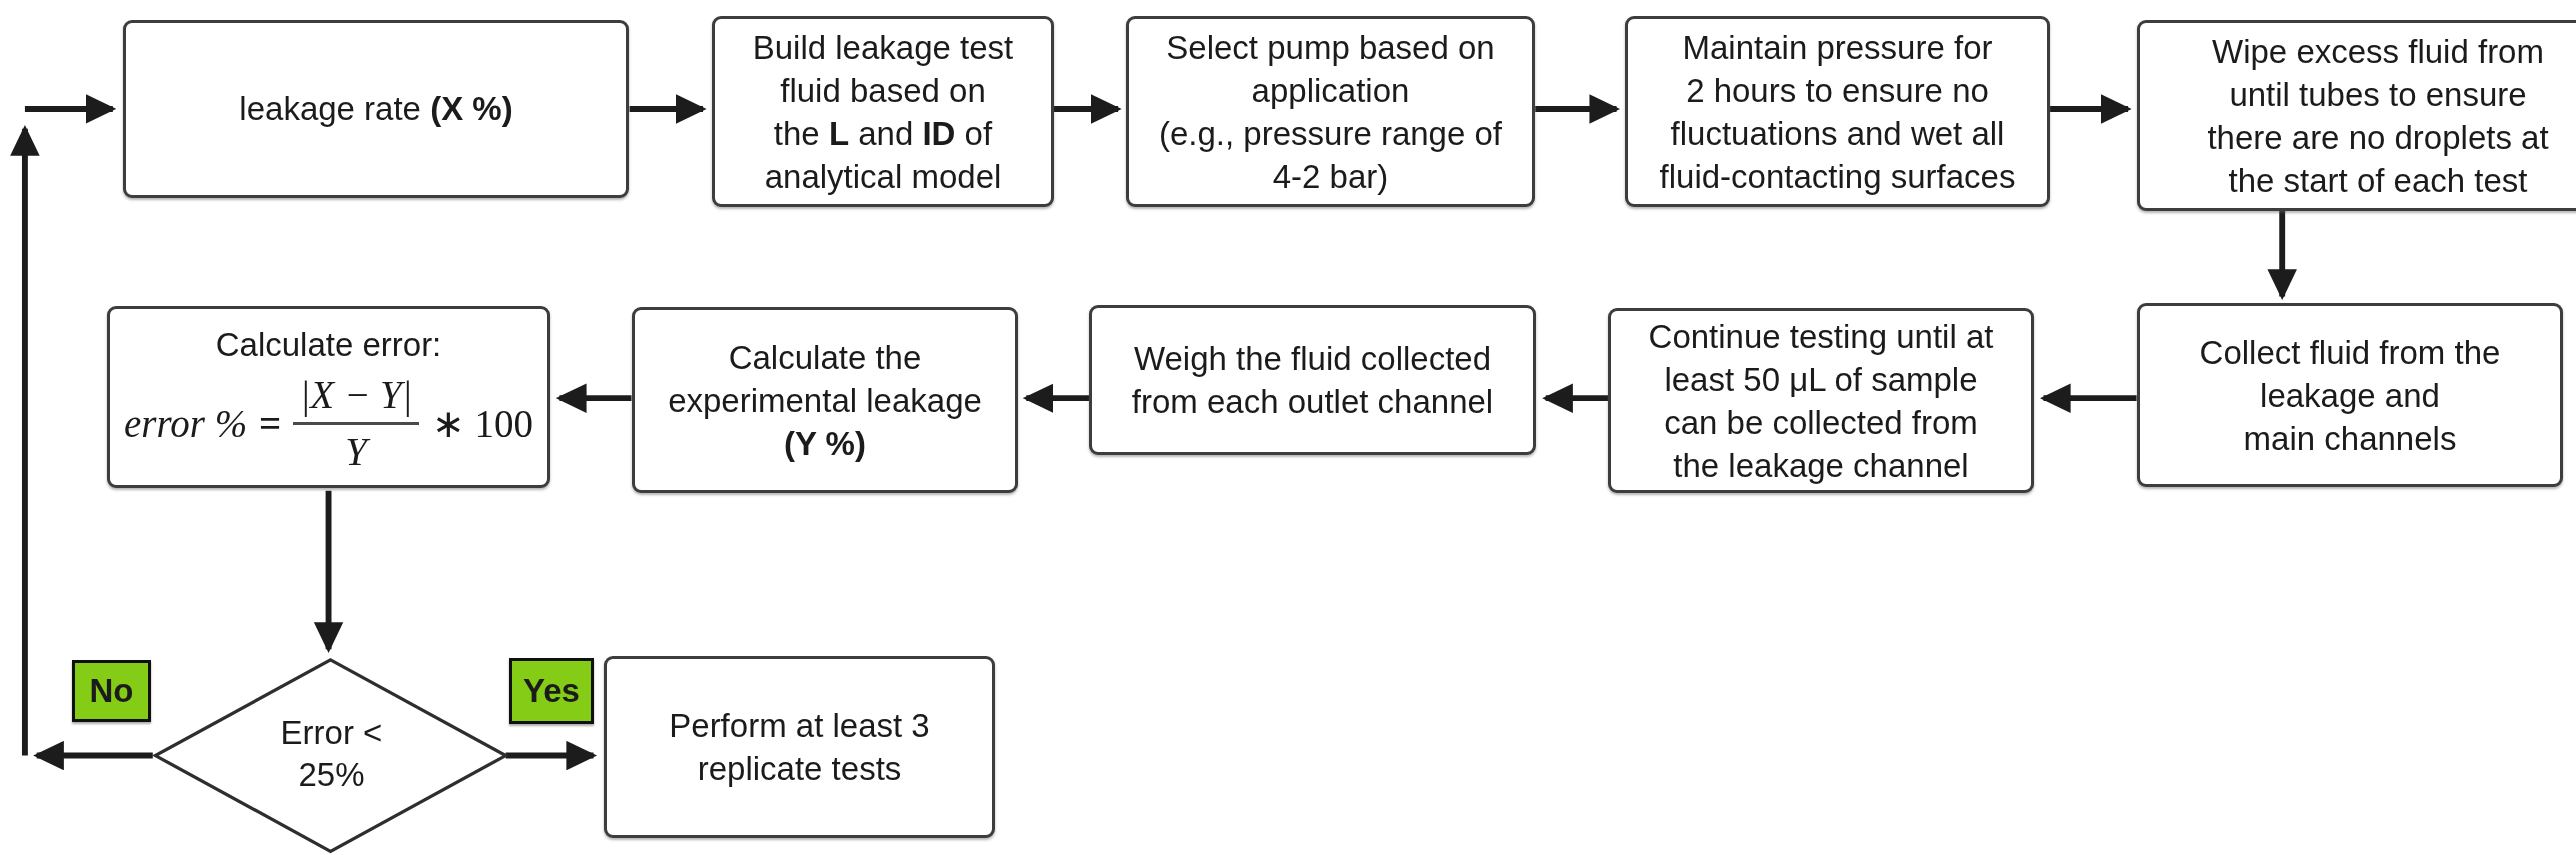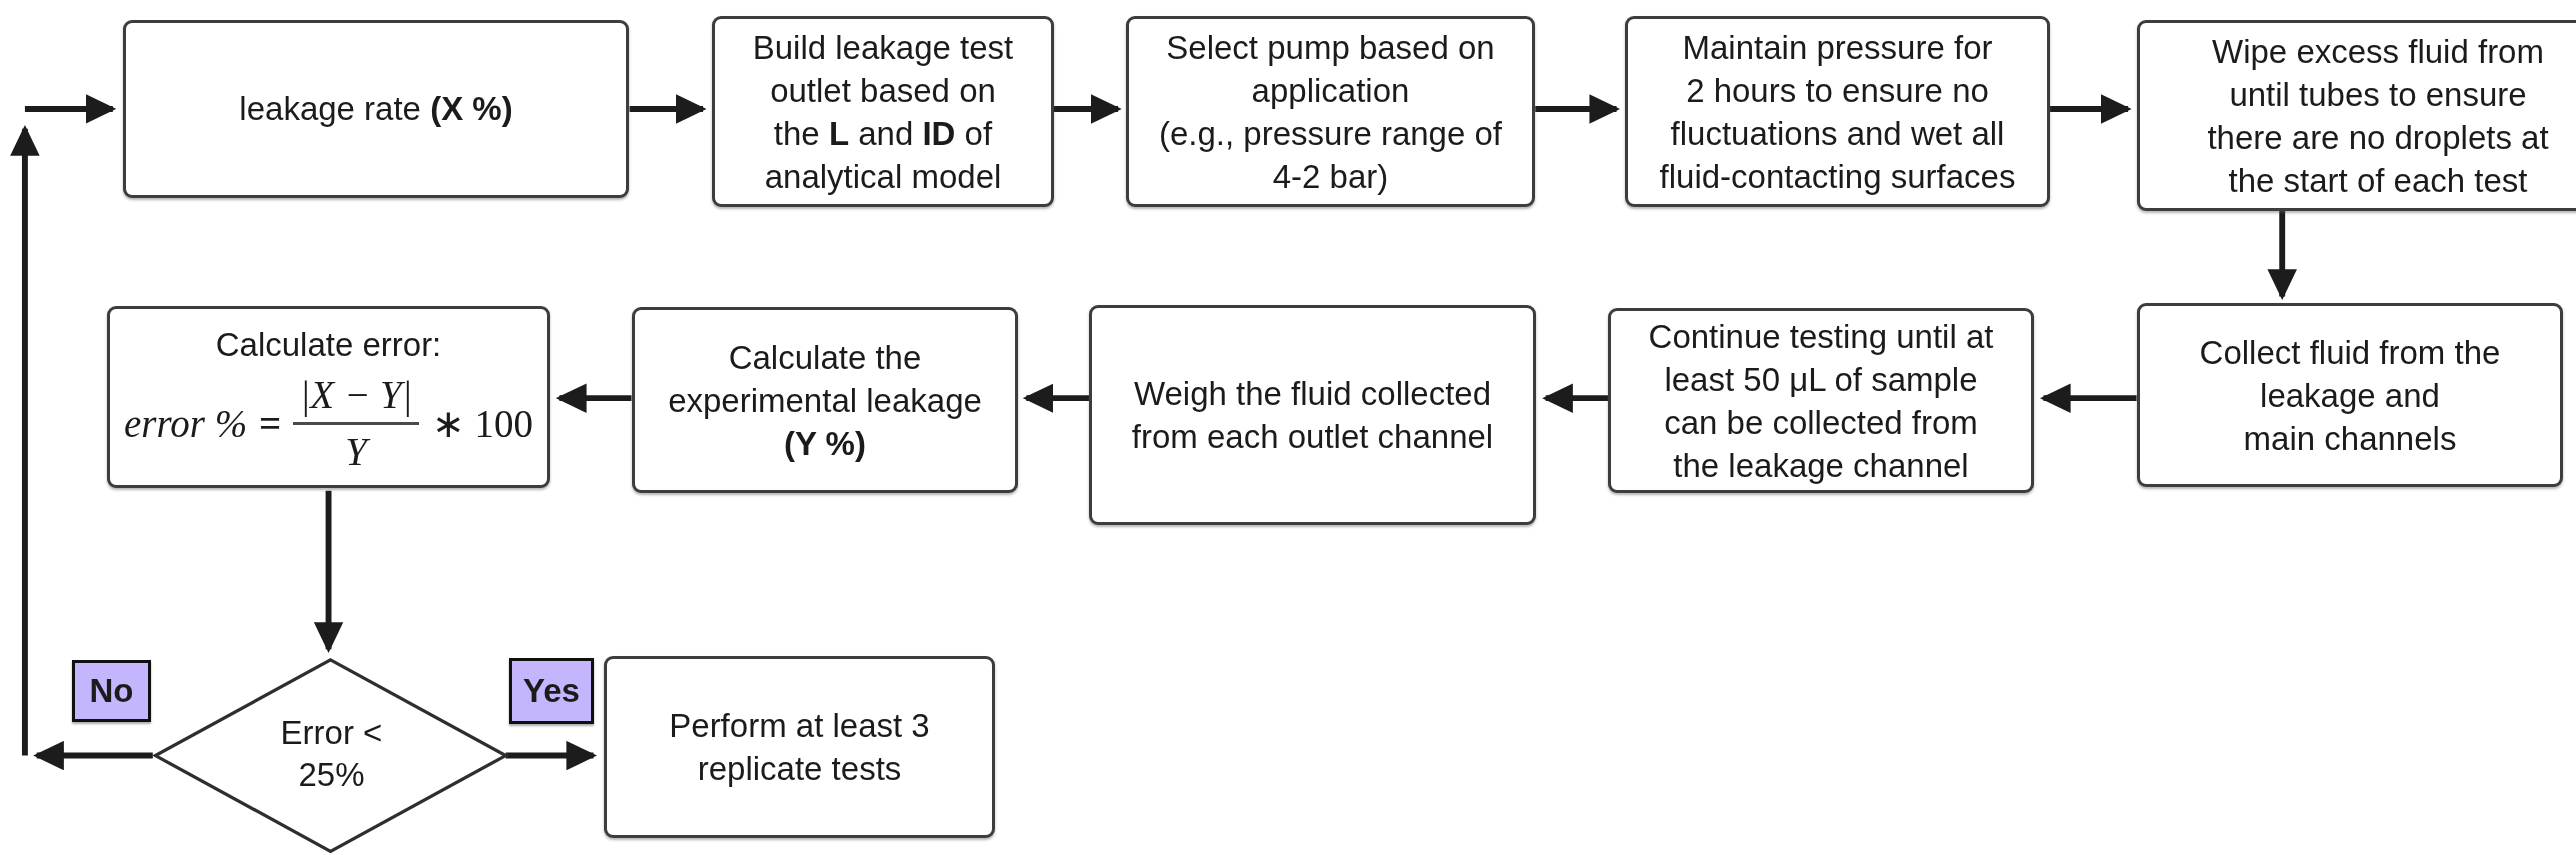--- a/index.html
+++ b/index.html
@@ -26,21 +26,21 @@
     text-align:center;
     font-size:33px;
     line-height:43px;
     font-weight:400;
   }
   .node .line{white-space:nowrap;}
   .node b{font-weight:700;}
   .tag{
     position:absolute;
     box-sizing:border-box;
-    background:#c4b5fd;
+    background:#84cc16;
     border:3.9px solid #101010;
     box-shadow:0 2px 2px rgba(90,90,90,0.5);
     display:flex;align-items:center;justify-content:center;
     font-size:33px;font-weight:700;
   }
   .diamond-label{
     position:absolute;
     display:flex;flex-direction:column;align-items:center;justify-content:center;
     text-align:center;font-size:33px;line-height:42px;
   }
@@ -87,21 +87,21 @@
     </g>
     <polygon points="504,1006 771,1152 504,1298 237,1152" fill="#ffffff" stroke="#2e2e2e" stroke-width="5"></polygon>
   </svg>
 
   <div class="node" style="left:123px;top:19.7px;width:506px;height:178px">
     <div class="line"><span>leakage rate </span><b>(X %)</b></div>
   </div>
 
   <div class="node" style="left:712px;top:16.4px;width:342px;height:191px">
     <div class="line">Build leakage test</div>
-    <div class="line">outlet based on</div>
+    <div class="line">fluid based on</div>
     <div class="line"><span>the </span><b>L</b><span> and </span><b>ID</b><span> of</span></div>
     <div class="line">analytical model</div>
   </div>
 
   <div class="node" style="left:1126px;top:16.4px;width:409px;height:191px">
     <div class="line">Select pump based on</div>
     <div class="line">application</div>
     <div class="line">(e.g., pressure range of</div>
     <div class="line">4-2 bar)</div>
   </div>
@@ -126,21 +126,21 @@
     <div class="line">main channels</div>
   </div>
 
   <div class="node" style="left:1608px;top:308px;width:426px;height:185px">
     <div class="line">Continue testing until at</div>
     <div class="line">least 50 μL of sample</div>
     <div class="line">can be collected from</div>
     <div class="line">the leakage channel</div>
   </div>
 
-  <div class="node" style="left:1089px;top:305px;width:447px;height:220px">
+  <div class="node" style="left:1089px;top:305px;width:447px;height:150px">
     <div class="line">Weigh the fluid collected</div>
     <div class="line">from each outlet channel</div>
   </div>
 
   <div class="node" style="left:632px;top:307px;width:386px;height:186px">
     <div class="line">Calculate the</div>
     <div class="line">experimental leakage</div>
     <div class="line"><b>(Y %)</b></div>
   </div>
 

